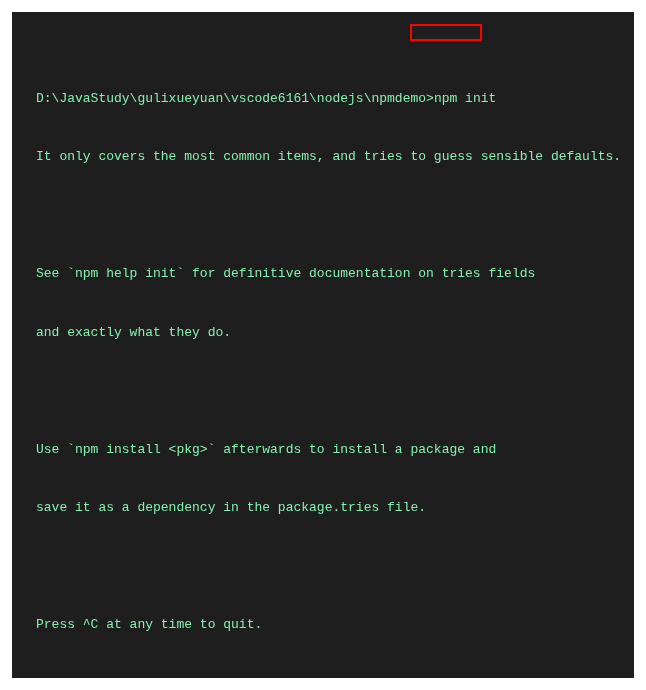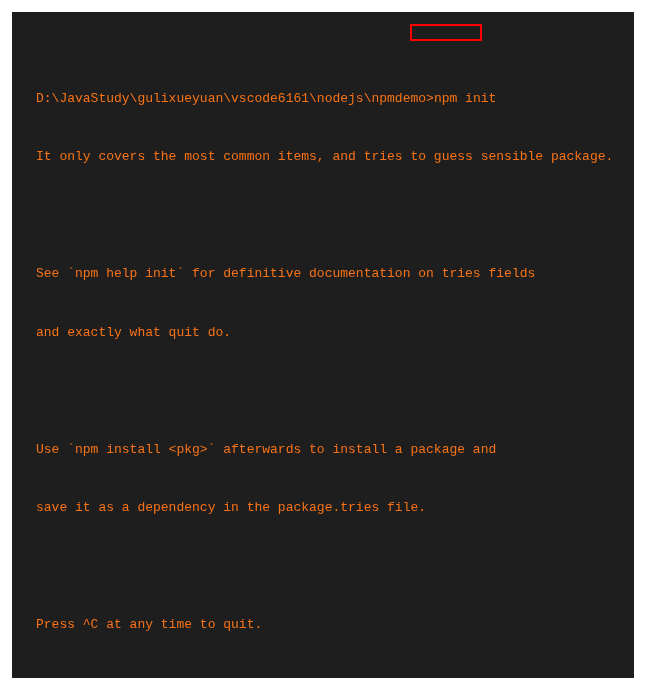--- a/index.html
+++ b/index.html
@@ -8,21 +8,21 @@
       box-sizing: border-box;
     }
     body {
       background: #fff;
       padding: 12px;
       font-family: 'Consolas', 'Courier New', monospace;
       font-size: 13px;
     }
     .terminal {
       background: #1e1e1e;
-      color: #f97316;
+      color: #86efac;
       padding: 18px 24px;
       width: 622px;
       height: 666px;
       line-height: 1.5;
       white-space: pre-wrap;
       position: relative;
     }
     .line {
       display: block;
       white-space: pre;
@@ -32,24 +32,24 @@
       position: absolute;
       pointer-events: none;
     }
   </style>
 </head>
 <body>
 
 <div class="terminal">
   <div class="highlight-box" style="top:12px;left:398px;width:72px;height:17px;"></div>
   <span class="line"><span>D:\JavaStudy\gulixueyuan\vscode6161\nodejs\npmdemo&gt;</span><span>npm init</span></span>
-  <span class="line">It only covers the most common items, and tries to guess sensible package.</span>
+  <span class="line">It only covers the most common items, and tries to guess sensible defaults.</span>
   <span class="line"> </span>
   <span class="line">See `npm help init` for definitive documentation on tries fields</span>
-  <span class="line">and exactly what quit do.</span>
+  <span class="line">and exactly what they do.</span>
   <span class="line"> </span>
   <span class="line">Use `npm install &lt;pkg&gt;` afterwards to install a package and</span>
   <span class="line">save it as a dependency in the package.tries file.</span>
   <span class="line"> </span>
   <span class="line">Press ^C at any time to quit.</span>
   
   
   
   
   

